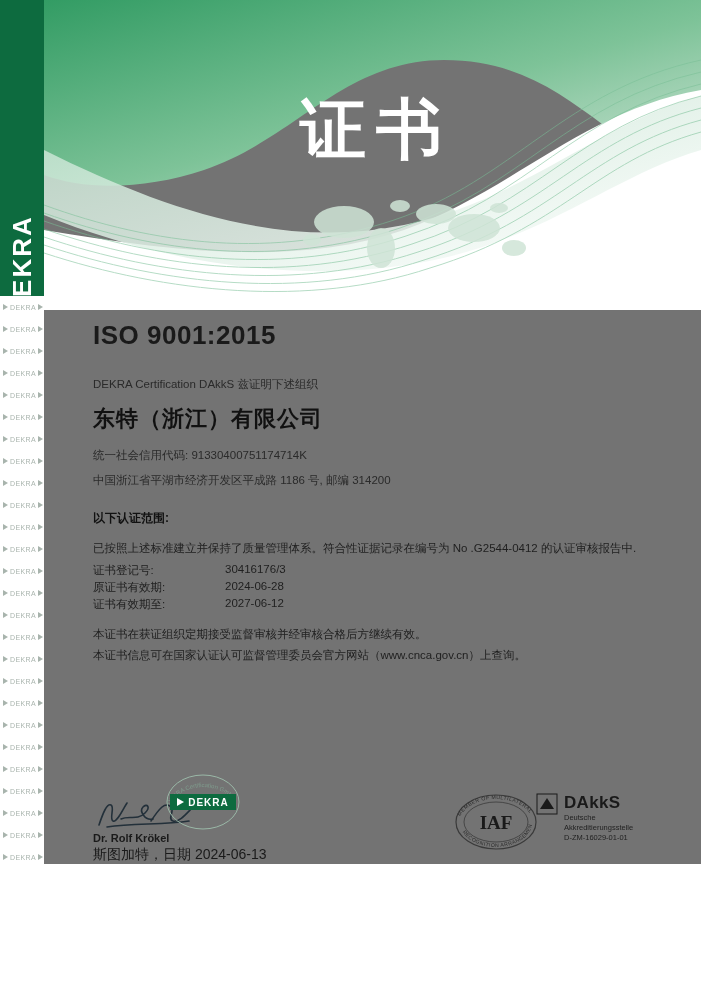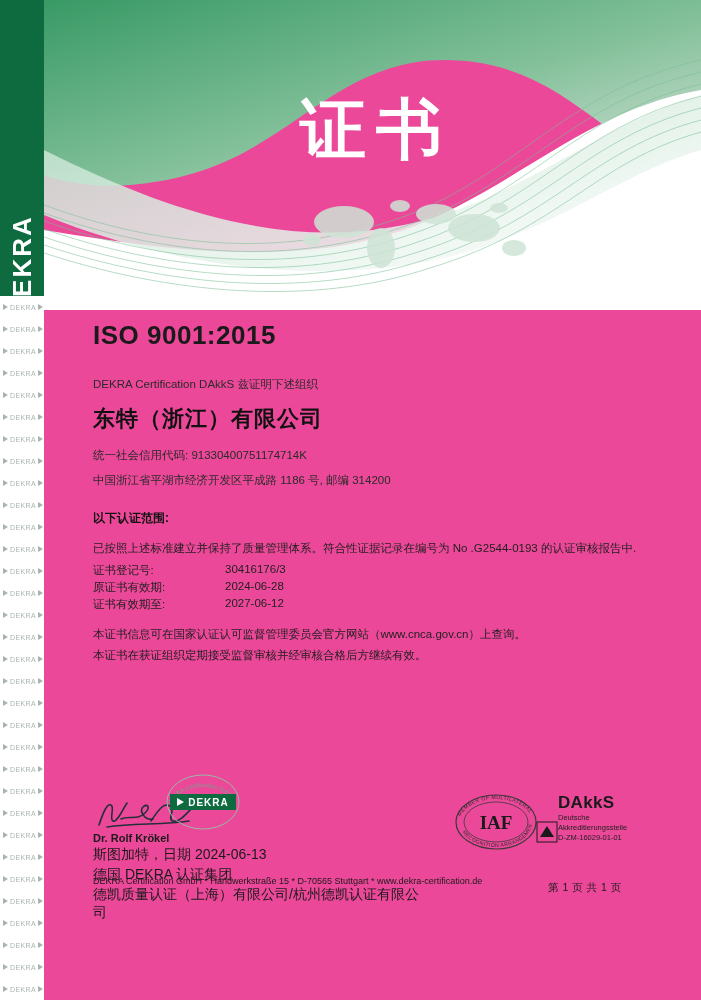--- a/index.html
+++ b/index.html
@@ -9,22 +9,22 @@
   }
   body {
     width: 701px;
     height: 1000px;
     font-family: "Liberation Sans", sans-serif;
     overflow: hidden;
   }
   .page {
     position: relative;
     width: 701px;
-    height: 1000px;
-    background: #ec4899;
+    height: 864px;
+    background: #737373;
     overflow: hidden;
   }
 
   
   .left-strip {
     position: absolute;
     left: 0;
     top: 0;
     width: 44px;
     height: 1000px;
@@ -494,41 +494,41 @@
 
   <div class="body">
     <div class="std-title">ISO 9001:2015</div>
     <div class="line-sm">DEKRA Certification DAkkS 兹证明下述组织</div>
     <div class="company">东特（浙江）有限公司</div>
     <div class="line-addr">统一社会信用代码: 91330400751174714K</div>
     <div class="line-addr">中国浙江省平湖市经济开发区平成路 1186 号, 邮编 314200</div>
 
     <div class="scope-head">以下认证范围:</div>
 
-    <div class="para">已按照上述标准建立并保持了质量管理体系。符合性证据记录在编号为 No .G2544-0193 的认证审核报告中.</div>
+    <div class="para">已按照上述标准建立并保持了质量管理体系。符合性证据记录在编号为 No .G2544-0412 的认证审核报告中.</div>
 
     <table class="kv-table">
       <tbody>
         <tr>
           <td class="k">证书登记号:</td>
           <td class="v">30416176/3</td>
         </tr>
         <tr>
           <td class="k">原证书有效期:</td>
           <td class="v">2024-06-28</td>
         </tr>
         <tr>
           <td class="k">证书有效期至:</td>
           <td class="v">2027-06-12</td>
         </tr>
       </tbody>
     </table>
 
+    <div class="note note2">本证书在获证组织定期接受监督审核并经审核合格后方继续有效。</div>
     <div class="note">本证书信息可在国家认证认可监督管理委员会官方网站（www.cnca.gov.cn）上查询。</div>
-    <div class="note note2">本证书在获证组织定期接受监督审核并经审核合格后方继续有效。</div>
   </div>
 
   <div class="sig">
     <div class="sig-img">
       <svg width="120" height="36" viewBox="0 0 120 36" xmlns="http://www.w3.org/2000/svg">
         <g fill="none" stroke="#23303a" stroke-width="1.6" stroke-linecap="round">
           <path d="M6,30 C10,18 14,8 18,10 C22,12 16,24 20,26 C24,28 30,14 34,8"></path>
           <path d="M28,24 C36,20 44,26 52,18 C58,12 54,8 50,12 C46,16 52,26 60,24"></path>
           <path d="M58,26 C66,14 72,6 78,12 C82,16 74,24 80,26 C86,28 94,18 100,12"></path>
           <path d="M14,32 C40,28 70,30 96,26"></path>
@@ -569,21 +569,21 @@
         <textPath href="#iafTop" startOffset="9%">MEMBER OF MULTILATERAL</textPath>
       </text>
       <text font-size="5.2" fill="#2b2b2b" font-family="'Liberation Sans',sans-serif" letter-spacing="0.4">
         <textPath href="#iafBot" startOffset="10%">RECOGNITION ARRANGEMENT</textPath>
       </text>
       <text x="46" y="36" text-anchor="middle" font-size="19" font-weight="bold" fill="#1a1a1a" font-family="'Liberation Serif',serif">IAF</text>
     </svg>
   </div>
 
   <div class="dakks">
-    <div style="display:flex; align-items:flex-end; gap:0;">
+    <div style="display:flex; align-items:flex-start; gap:6px;">
       <svg width="22" height="22" viewBox="0 0 22 22" xmlns="http://www.w3.org/2000/svg">
         <rect x="1" y="1" width="20" height="20" fill="none" stroke="#1a1a1a" stroke-width="1"></rect>
         <path d="M4,16 L11,5 L18,16 Z" fill="#1a1a1a"></path>
       </svg>
       <div>
         <div class="dakks-title">DAkkS</div>
         <div class="dakks-sub">Deutsche</div>
         <div class="dakks-sub">Akkreditierungsstelle</div>
         <div class="dakks-sub">D-ZM-16029-01-01</div>
       </div>

